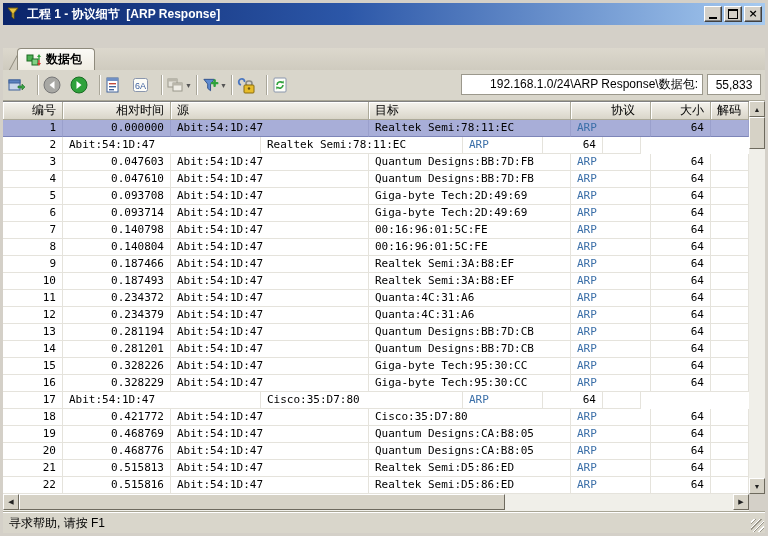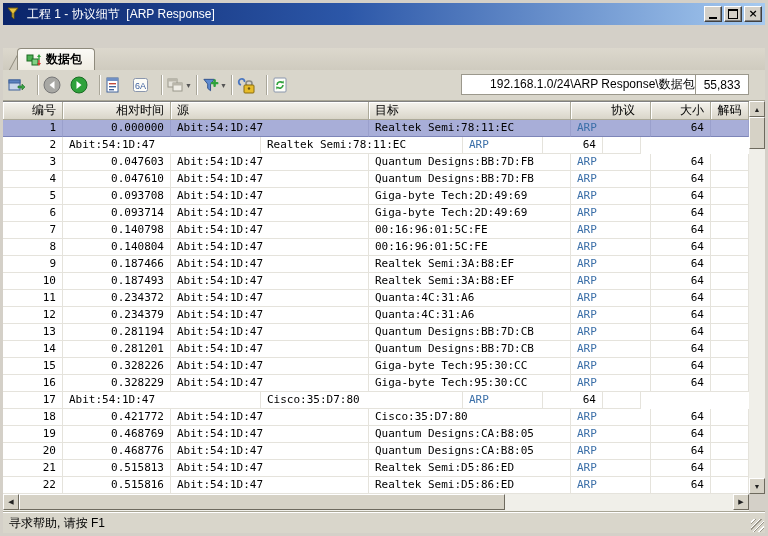--- a/index.html
+++ b/index.html
@@ -1,20 +1,20 @@
 <!DOCTYPE html>
 <html><head>
 <meta charset="utf-8">
 <style>
   html,body{margin:0;padding:0;background:#767676;font-family:"Liberation Sans","DejaVu Sans",sans-serif;}
   .window{position:relative;width:768px;height:536px;background:#d4d0c8;border:3px solid #d4d0c8;box-sizing:border-box;outline:1px solid #404040;overflow:hidden;}
 
   
   .titlebar{position:absolute;left:0;top:0;width:762px;height:22px;background:linear-gradient(90deg,#0a246a 0%,#2c57a8 45%,#a6caf0 100%);display:flex;align-items:center;padding:0 3px;box-sizing:border-box;}
-  .titlebar .title{color:#fff;font-weight:normal;font-size:12px;margin-left:5px;white-space:pre;flex:1;overflow:hidden;}
+  .titlebar .title{color:#fff;font-weight:bold;font-size:12px;margin-left:5px;white-space:pre;flex:1;overflow:hidden;}
   .app-icon{width:16px;height:16px;display:inline-block;flex:0 0 16px;}
   .caption-btns{display:flex;gap:2px;}
   .cbtn{width:16px;height:14px;background:#d4d0c8;border:1px solid;border-color:#fff #404040 #404040 #fff;box-shadow:inset -1px -1px 0 #808080;display:flex;align-items:center;justify-content:center;cursor:default;}
   .glyph-min{width:8px;height:2px;background:#000;margin-top:7px;}
   .glyph-max{width:8px;height:7px;border:1px solid #000;border-top-width:2px;}
   .glyph-close{font-size:11px;font-weight:bold;color:#000;line-height:10px;font-family:"DejaVu Sans",sans-serif;}
 
   
   .menubar{position:absolute;left:0;top:22px;width:762px;height:22px;background:#f1efe8;border-bottom:1px solid #d9d6cc;display:flex;align-items:center;}
   .grip-v{width:3px;height:14px;margin:0 6px 0 4px;border-left:1px dotted #9a968a;border-right:1px dotted #fff;}
@@ -24,21 +24,21 @@
   .tabstrip{position:absolute;left:0;top:45px;width:762px;height:22px;background:linear-gradient(#dcd8cd,#cfcbbf);}
   .tab-slant{position:absolute;left:6px;bottom:0;width:1px;height:20px;background:#8f8b7d;transform:skewX(-28deg);transform-origin:bottom;}
   .tab{position:absolute;left:14px;bottom:0;height:21px;padding:0 12px 0 8px;background:linear-gradient(#fbfaf6,#efece2);border:1px solid #8f8b7d;border-bottom:none;border-radius:4px 4px 0 0;display:flex;align-items:center;gap:4px;font-size:12px;font-weight:bold;color:#000;}
 
   
   .toolbar{position:absolute;left:0;top:67px;width:762px;height:31px;background:#d9d6cb;border-bottom:1px solid #a8a595;display:flex;align-items:center;padding-left:4px;box-sizing:border-box;}
   .tbtn{width:25px;height:25px;display:flex;align-items:center;justify-content:flex-start;border:1px solid transparent;border-radius:2px;}
   .tsep{width:1px;height:20px;background:#aaa79a;border-right:1px solid #fff;margin:0 3px;}
   .ddchev{font-size:7px;color:#555;margin-left:1px;}
   .addr-label{position:absolute;top:4px;right:62px;width:242px;height:21px;background:#fff;border:1px solid #9b988c;box-sizing:border-box;font-size:12px;font-weight:normal;color:#000;display:flex;align-items:center;justify-content:flex-end;padding:0 4px;white-space:nowrap;overflow:hidden;}
-  .addr-count{position:absolute;top:4px;right:16px;width:54px;height:21px;background:#fff;border:1px solid #9b988c;box-sizing:border-box;font-size:12px;color:#000;display:flex;align-items:center;justify-content:center;}
+  .addr-count{position:absolute;top:4px;right:4px;width:54px;height:21px;background:#fff;border:1px solid #9b988c;box-sizing:border-box;font-size:12px;color:#000;display:flex;align-items:center;justify-content:center;}
 
   
   .tablewrap{position:absolute;left:0;top:98px;width:746px;height:393px;background:#fff;border-top:1px solid #808080;}
   .thead{display:flex;height:18px;}
   .hcell{box-sizing:border-box;height:18px;line-height:17px;font-size:12px;color:#000;background:linear-gradient(#f5f3ed,#d9d5c9);border-right:1px solid #aca999;border-bottom:1px solid #aca999;box-shadow:inset 1px 1px 0 #fff;padding:0 6px;white-space:nowrap;overflow:hidden;}
   .tbody{height:374px;overflow:hidden;}
   .trow{display:flex;height:17px;box-sizing:border-box;background:#fff;}
   .tcell{box-sizing:border-box;height:17px;line-height:16px;font-size:11px;font-family:"DejaVu Sans Mono","Liberation Mono",monospace;color:#000;border-right:1px solid #e5e3dc;border-bottom:1px solid #e5e3dc;padding:0 6px;white-space:nowrap;overflow:hidden;}
   .trow.selected .tcell{background:#a8aed8;border-bottom-color:#7d85b8;border-right-color:#9aa0cc;}
   .trow.selected{box-shadow:inset 0 1px 0 #7d85b8;}
@@ -184,21 +184,21 @@
   </div>
 
   <div class="tablewrap">
     <div class="thead" id="thead">
         <div class="hcell col-0" style="text-align: right;">编号</div>
         <div class="hcell col-1" style="text-align: right;">相对时间</div>
         <div class="hcell col-2" style="text-align: left;">源</div>
         <div class="hcell col-3" style="text-align: left;">目标</div>
         <div class="hcell col-4" style="text-align: left; padding-left: 40px;">协议</div>
         <div class="hcell col-5" style="text-align: right;">大小</div>
-        <div class="hcell col-6" style="text-align: center;">解码</div>
+        <div class="hcell col-6" style="text-align: left;">解码</div>
       </div>
     <div class="tbody" id="tbody">
         <div class="trow selected">
           <div class="tcell col-0">1</div>
           <div class="tcell col-1">0.000000</div>
           <div class="tcell col-2">Abit:54:1D:47</div>
           <div class="tcell col-3">Realtek Semi:78:11:EC</div>
           <div class="tcell col-4 proto">ARP</div>
           <div class="tcell col-5">64</div>
           <div class="tcell col-6"></div>

